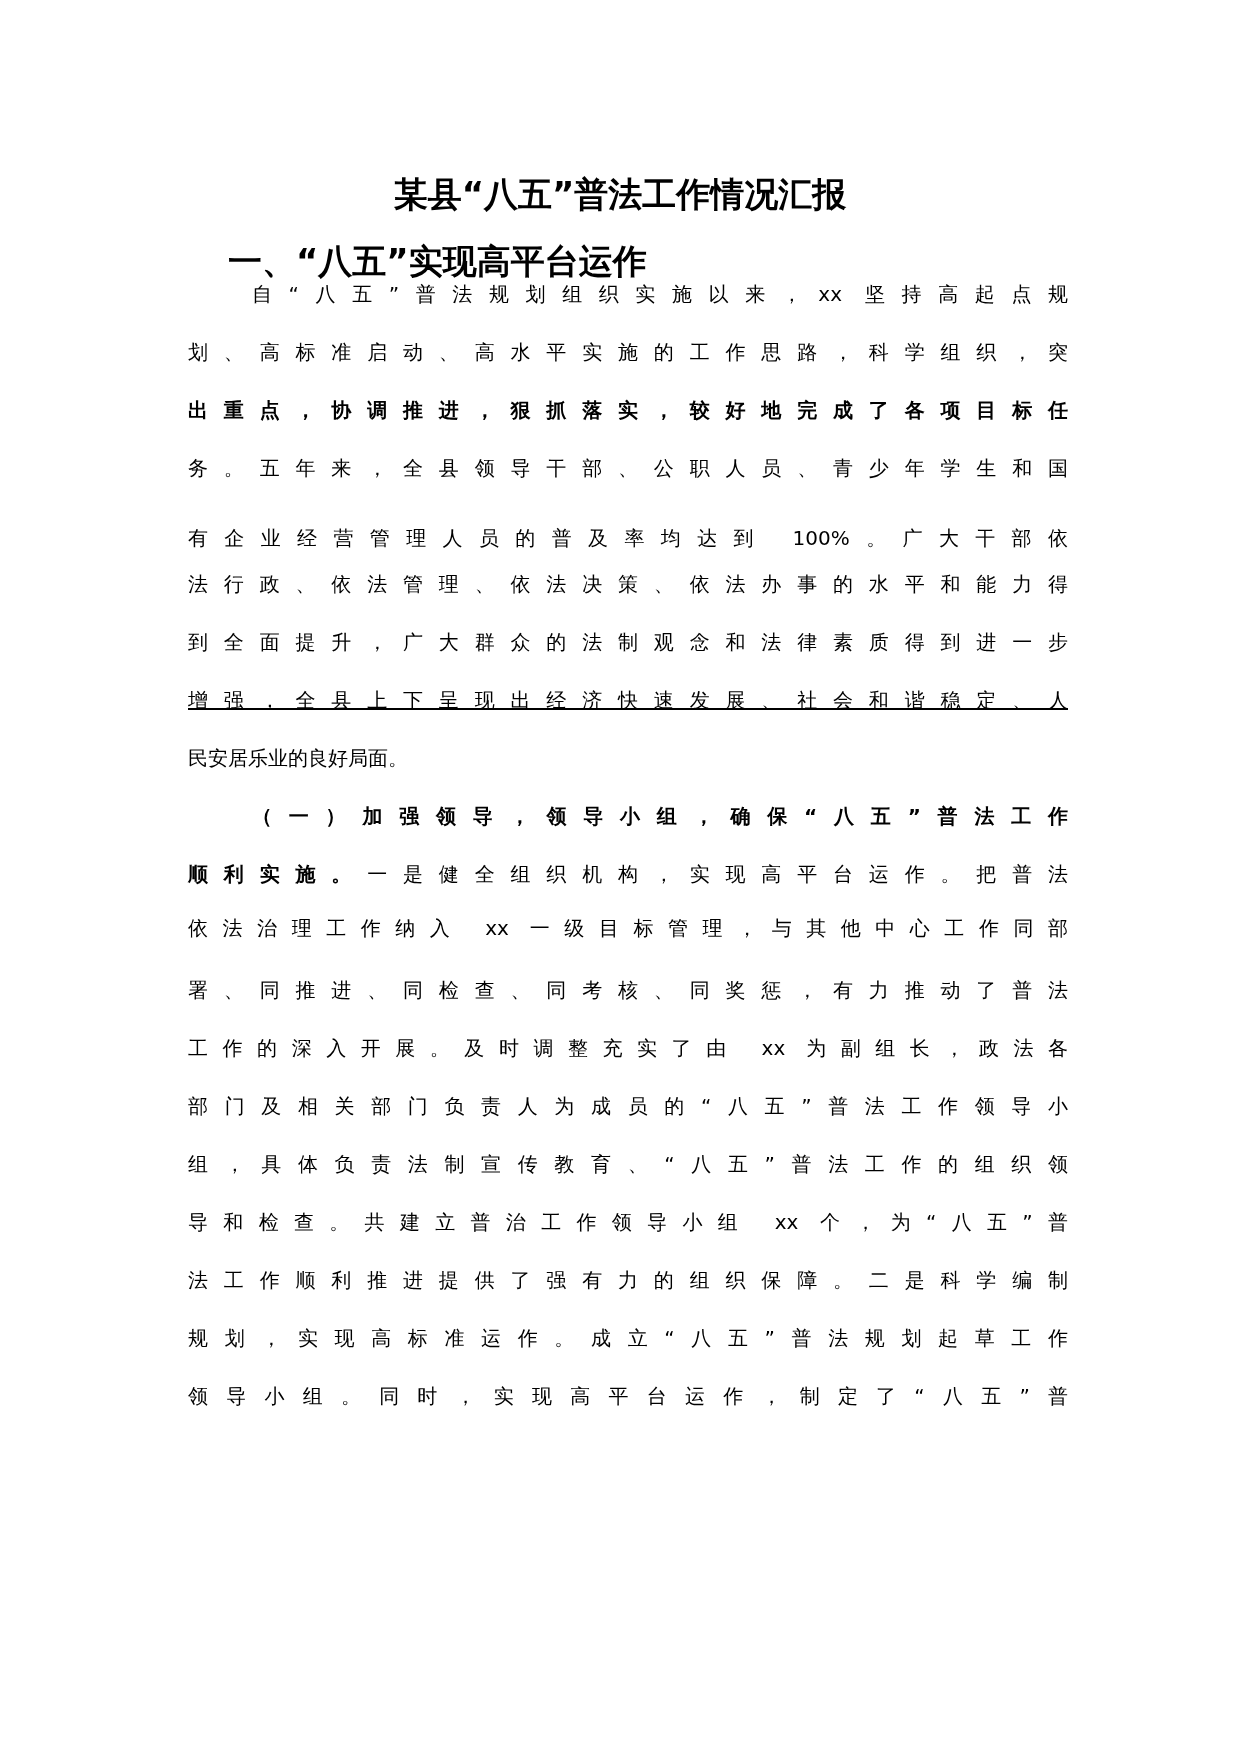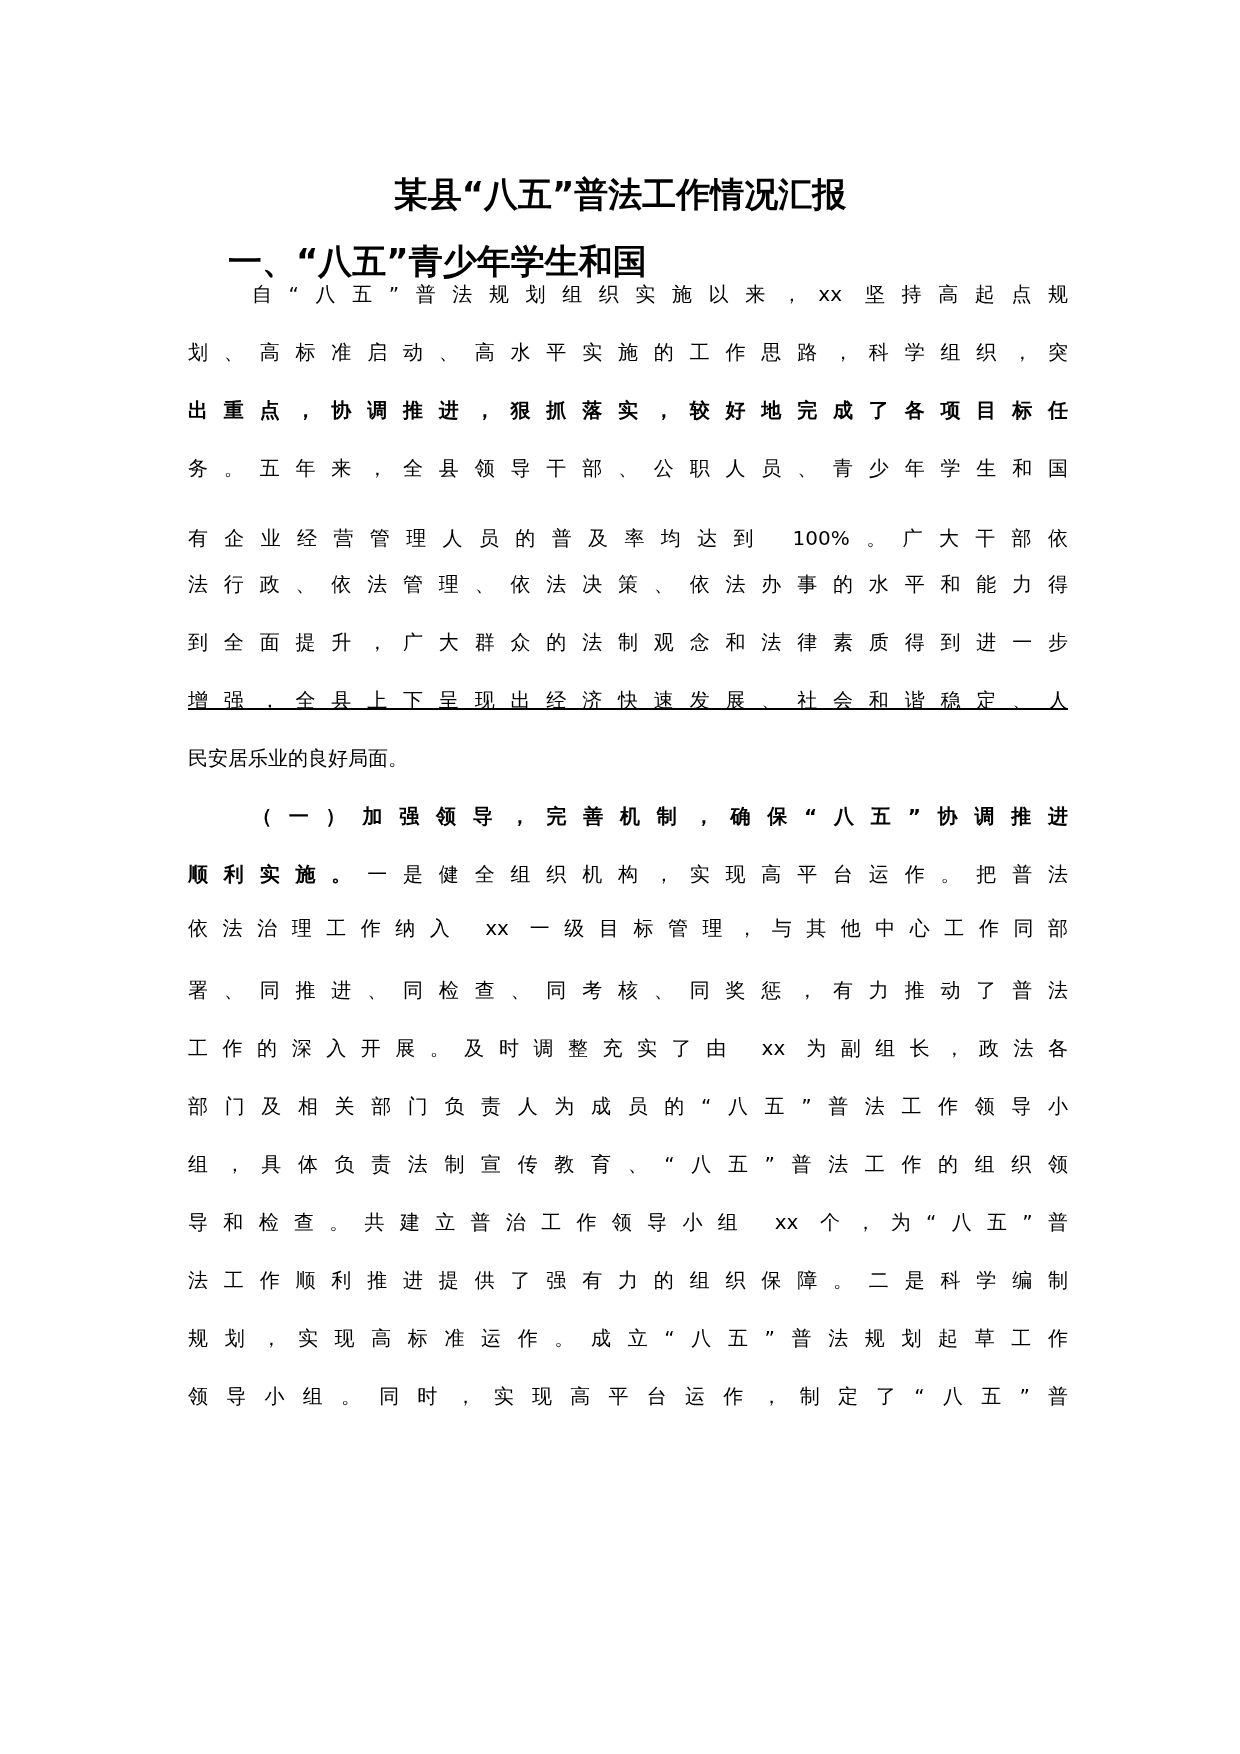--- a/index.html
+++ b/index.html
@@ -66,33 +66,33 @@
       font-weight: bold;
     }
   </style>
 </head>
 <body>
 
 <div class="page">
 
   <div class="title">某县“八五”普法工作情况汇报</div>
 
-  <div class="heading1">一、“八五”青少年学生和国</div>
+  <div class="heading1">一、“八五”实现高平台运作</div>
 
   <div class="line first" style="top:270px;">自“八五”普法规划组织实施以来，xx 坚持高起点规</div>
   <div class="line" style="top:328px;">划、高标准启动、高水平实施的工作思路，科学组织，突</div>
   <div class="line" style="top:386px;font-weight:bold;">出重点，协调推进，狠抓落实，较好地完成了各项目标任</div>
   <div class="line" style="top:444px;">务。五年来，全县领导干部、公职人员、青少年学生和国</div>
   <div class="line" style="top:502px;margin-top:12px;">有企业经营管理人员的普及率均达到 100%。广大干部依</div>
   <div class="line" style="top:560px;">法行政、依法管理、依法决策、依法办事的水平和能力得</div>
   <div class="line" style="top:618px;">到全面提升，广大群众的法制观念和法律素质得到进一步</div>
   <div class="line" style="top:676px;text-decoration:underline;">增强，全县上下呈现出经济快速发展、社会和谐稳定、人</div>
   <div class="line last" style="top:734px;">民安居乐业的良好局面。</div>
 
-  <div class="line first bold" style="top:792px;">（一）加强领导，完善机制，确保“八五”协调推进</div>
+  <div class="line first bold" style="top:792px;">（一）加强领导，领导小组，确保“八五”普法工作</div>
   <div class="line" style="top:850px;"><span class="bold">顺利实施。</span><span>一是健全组织机构，实现高平台运作。把普法</span></div>
 
   <div class="line" style="top:864px;margin-top:40px;">依法治理工作纳入 xx 一级目标管理，与其他中心工作同部</div>
   <div class="line" style="top:966px;">署、同推进、同检查、同考核、同奖惩，有力推动了普法</div>
   <div class="line" style="top:1024px;">工作的深入开展。及时调整充实了由 xx 为副组长，政法各</div>
   <div class="line" style="top:1082px;">部门及相关部门负责人为成员的“八五”普法工作领导小</div>
   <div class="line" style="top:1140px;">组，具体负责法制宣传教育、“八五”普法工作的组织领</div>
   <div class="line" style="top:1198px;">导和检查。共建立普治工作领导小组 xx 个，为“八五”普</div>
   <div class="line" style="top:1256px;">法工作顺利推进提供了强有力的组织保障。二是科学编制</div>
   <div class="line" style="top:1314px;">规划，实现高标准运作。成立“八五”普法规划起草工作</div>

